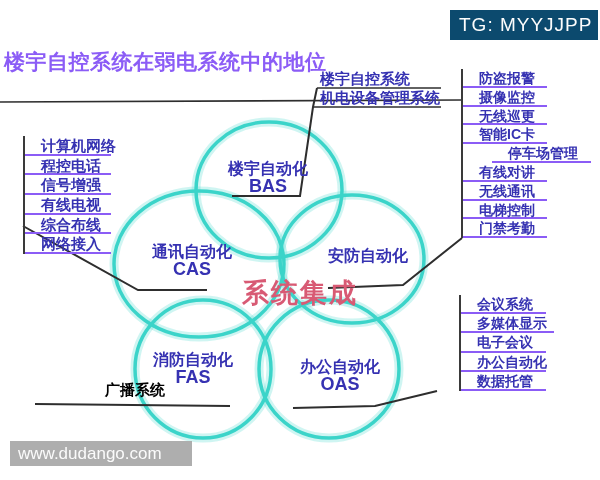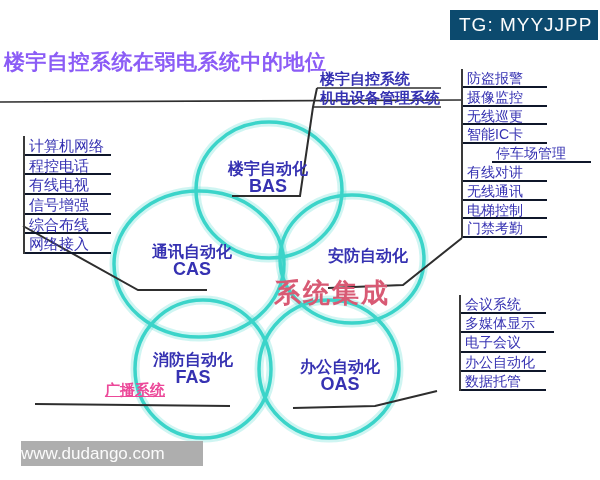--- a/index.html
+++ b/index.html
@@ -5,42 +5,42 @@
   html,body{margin:0;padding:0;background:#fff;}
   .stage{position:relative;width:600px;height:480px;background:#ffffff;overflow:hidden;
          font-family:"Liberation Sans",sans-serif;}
   svg.underlay{position:absolute;left:0;top:0;}
   .title{position:absolute;left:4px;top:48px;width:330px;
          font-family:"DejaVu Serif",serif;font-weight:bold;font-size:21px;
          color:#8b5cf6;letter-spacing:0.5px;}
   .badge{position:absolute;left:450px;top:10px;width:148px;height:30px;
          background:#0c4a6e;color:#fdfdfd;font-size:19px;line-height:30px;
          padding-left:9px;box-sizing:border-box;letter-spacing:1px;}
-  .watermark{position:absolute;left:21px;top:441px;width:182px;height:25px;
+  .watermark{position:absolute;left:10px;top:441px;width:182px;height:25px;
          background:#aeaeae;color:#fbfbfb;font-size:17px;line-height:25px;
-         padding-left:0;box-sizing:border-box;}
-  .blue{color:#ec4899;font-weight:bold;text-decoration:underline;}
+         padding-left:8px;box-sizing:border-box;}
+  .blue{color:#000000;font-weight:bold;}
   .list{position:absolute;border-left:2px solid #3a3a3a;}
-  .list .item{border-bottom:2px solid #0f172a;color:#3632b2;font-weight:normal;
-              padding-left:4px;white-space:nowrap;box-sizing:border-box;}
+  .list .item{border-bottom:2px solid #8b5cf6;color:#3632b2;font-weight:bold;
+              padding-left:16px;white-space:nowrap;box-sizing:border-box;}
   .list-left{left:23px;top:106px;margin-top:30px;}
   .list-left .item{width:86px;height:19.7px;font-size:15px;line-height:19px;}
   .list-right{left:461px;top:69px;}
   .list-right .item{width:84px;height:18.8px;font-size:14px;line-height:18px;}
   .list-right .item:nth-child(5){width:99px;margin-left:29px;}
   .list-br{left:436px;top:295px;margin-left:23px;}
   .list-br .item{width:85px;height:19.2px;font-size:14px;line-height:18.6px;}
   .list-br .item:nth-child(2){width:93px;}
   .toplabels{position:absolute;left:320px;top:70px;}
   .toplabels div{color:#3632b2;font-weight:bold;font-size:15px;height:19px;line-height:17px;white-space:nowrap;}
   .circle-label{position:absolute;width:120px;text-align:center;color:#3632b2;font-weight:bold;}
   .circle-label .cname{font-size:16px;line-height:18px;}
   .circle-label .cabbr{font-size:18px;line-height:17px;}
   .bl-label{position:absolute;left:105px;top:381px;font-size:15px;}
-  .center-label{position:absolute;left:210px;top:275px;width:180px;text-align:right;
+  .center-label{position:absolute;left:210px;top:275px;width:180px;text-align:center;
        color:#d85a74;font-weight:bold;font-size:27px;letter-spacing:2px;
        font-family:"DejaVu Serif",serif;}
 </style>
 </head>
 <body>
 
 <div class="stage">
 
   <svg class="underlay" width="600" height="480" viewBox="0 0 600 480">
 
@@ -77,22 +77,22 @@
   <div class="badge">TG: MYYJJPP</div>
 
   <div class="toplabels">
     <div>楼宇自控系统</div>
     <div>机电设备管理系统</div>
   </div>
 
   <div class="list list-left">
     <div class="item">计算机网络</div>
     <div class="item">程控电话</div>
+    <div class="item">信号增强</div>
     <div class="item">有线电视</div>
-    <div class="item">信号增强</div>
     <div class="item">综合布线</div>
     <div class="item">网络接入</div>
   </div>
 
   <div class="list list-right">
     <div class="item">防盗报警</div>
     <div class="item">摄像监控</div>
     <div class="item">无线巡更</div>
     <div class="item">智能IC卡</div>
     <div class="item">停车场管理</div>

